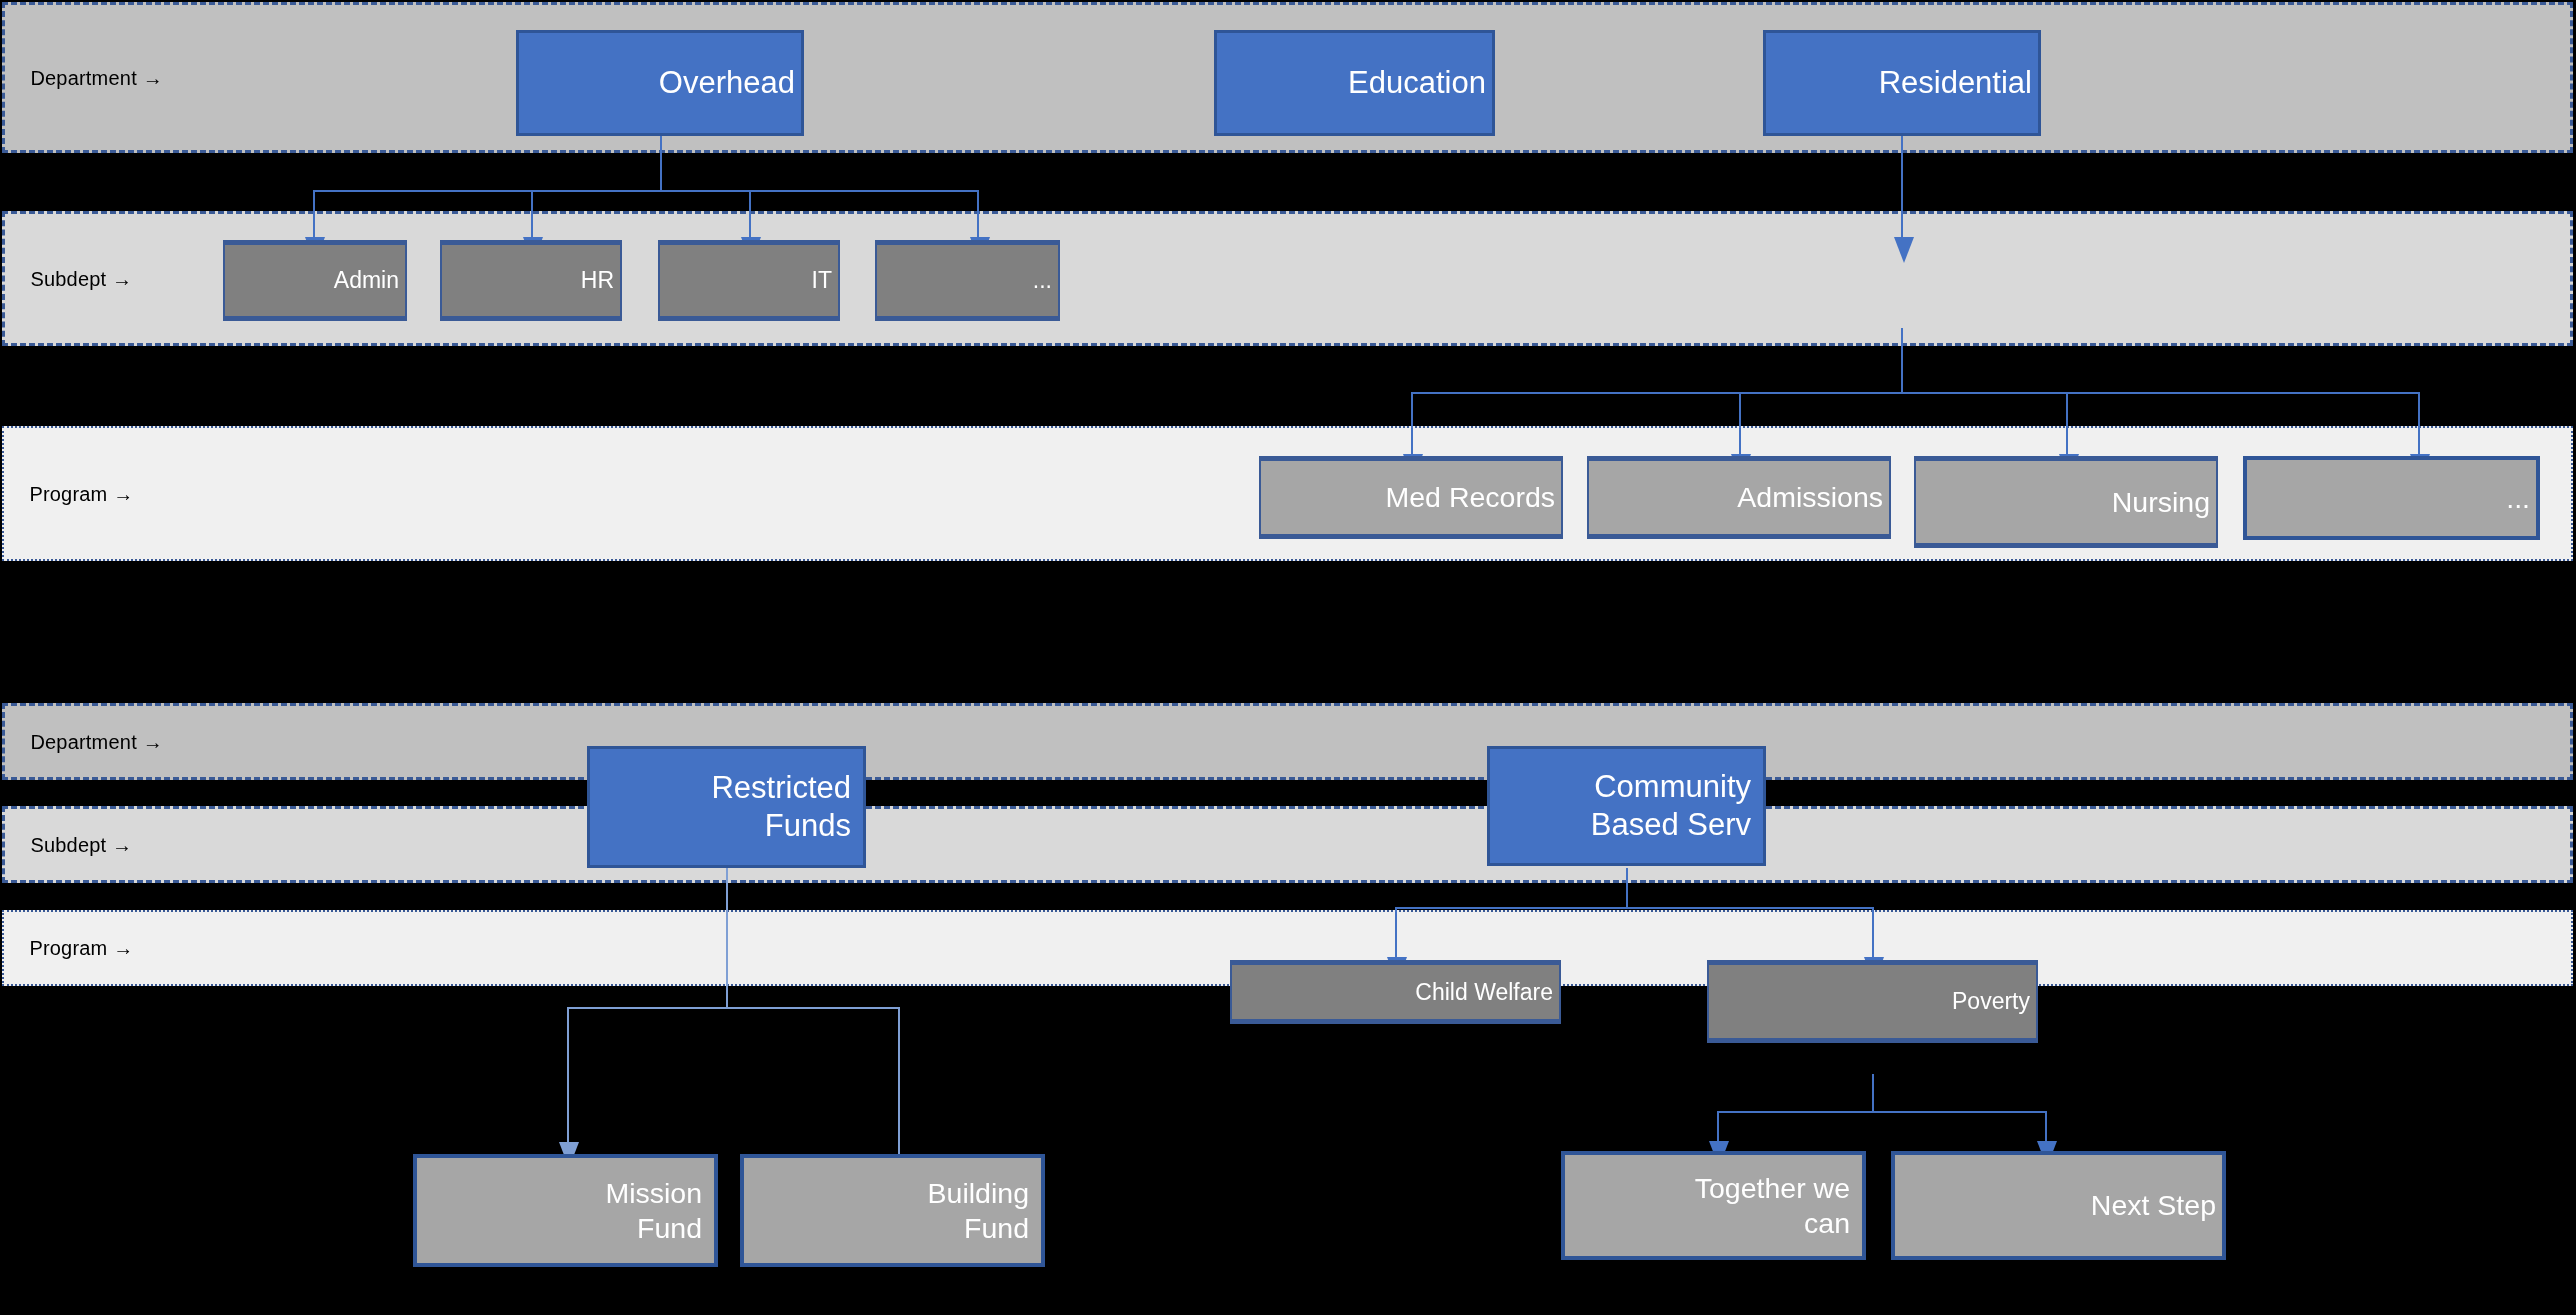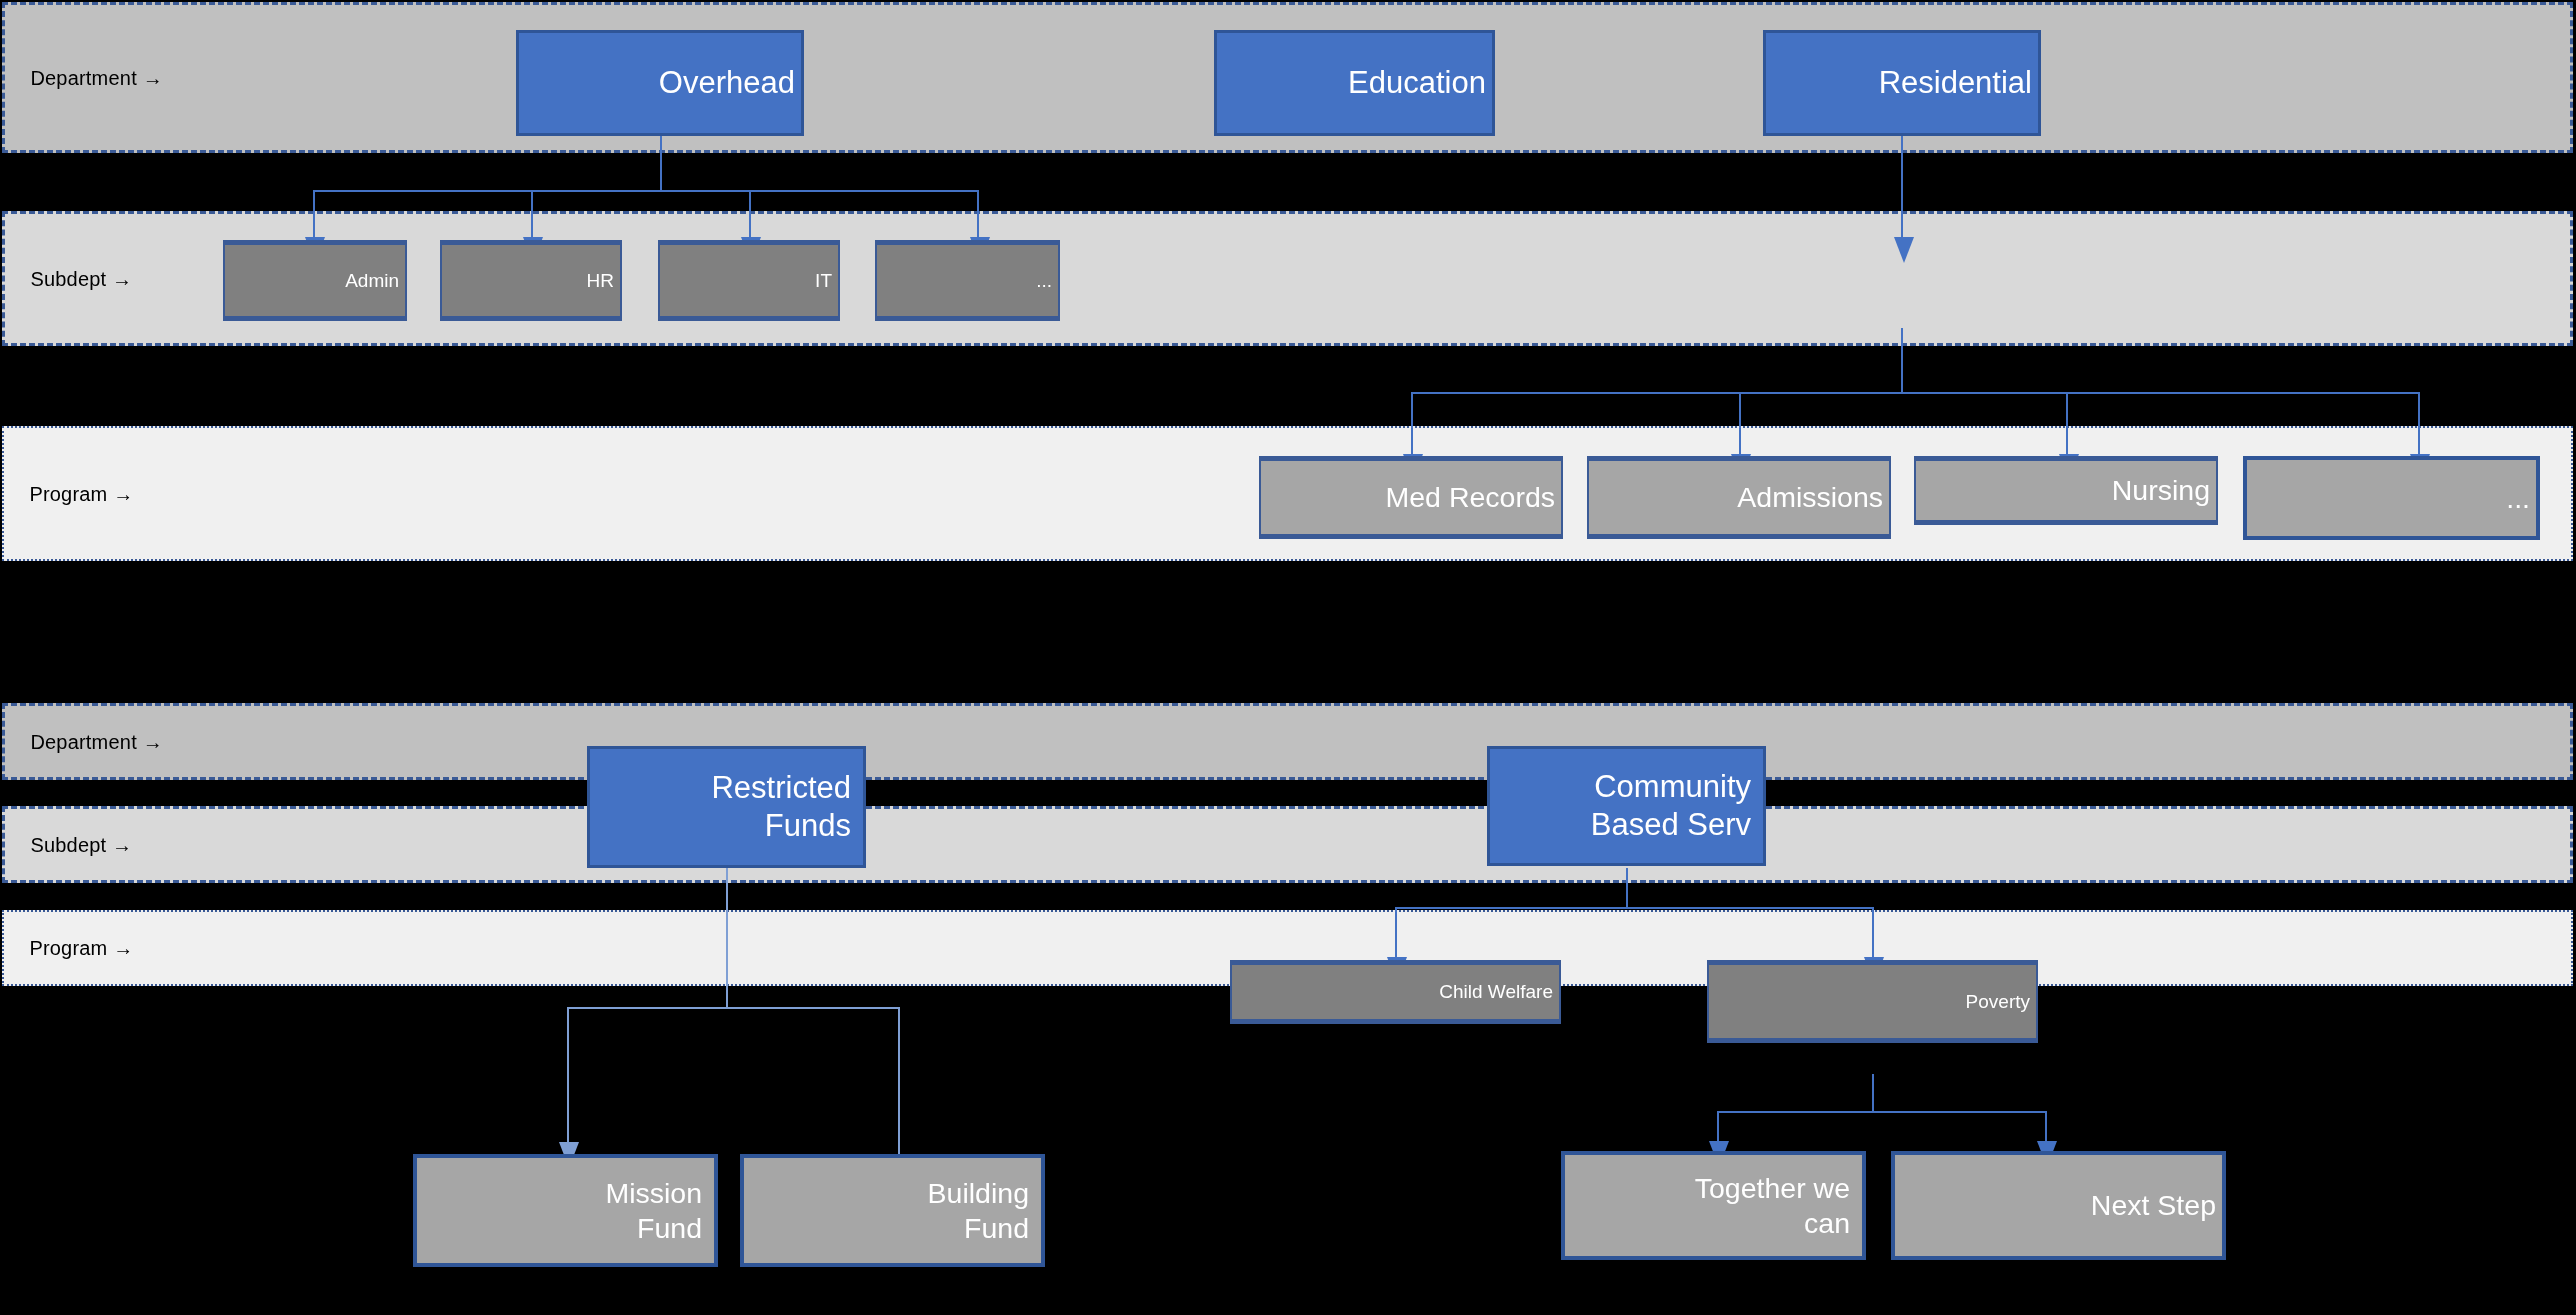--- a/index.html
+++ b/index.html
@@ -17,21 +17,21 @@
   .band-label{position:absolute;left:25px;top:50%;transform:translateY(-50%);
     font-size:20px;color:#000;white-space:nowrap;letter-spacing:0.2px;}
 
   
   .node{position:absolute;box-sizing:border-box;display:flex;
     align-items:center;justify-content:center;text-align:right;
     color:#fff;line-height:1.22;}
 
   .node-dept{background:#4472c4;border:3px solid #2f5597;font-size:31px;}
   .node-sub {background:#808080;border-left:2.4px solid #3a5a96;border-right:2.4px solid #3a5a96;
-             border-top:5.3px solid #3a5a96;border-bottom:5.3px solid #3a5a96;font-size:19px;}
+             border-top:5.3px solid #3a5a96;border-bottom:5.3px solid #3a5a96;font-size:23px;}
   .node-sub-full{background:#808080;border:4.2px solid #2f5597;font-size:28.5px;}
   .node-prog{background:#a6a6a6;border-left:2.4px solid #3a5a96;border-right:2.4px solid #3a5a96;
              border-top:5.3px solid #3a5a96;border-bottom:5.3px solid #3a5a96;font-size:28.5px;}
   .node-prog-full{background:#a6a6a6;border:4.2px solid #2f5597;font-size:28.5px;}
 
   .node span{display:block;width:100%;padding:0 6px;box-sizing:border-box;}
 
   
   .conn{position:absolute;background:#4472c4;}
   .vline{width:1.8px;}
@@ -106,21 +106,21 @@
   <div class="node node-sub" style="left:875px;top:240px;width:185px;height:81px;">
     <span>...</span>
   </div>
 
   <div class="node node-prog" style="left:1259px;top:456px;width:304px;height:83px;">
     <span>Med Records</span>
   </div>
   <div class="node node-prog" style="left:1587px;top:456px;width:304px;height:83px;">
     <span>Admissions</span>
   </div>
-  <div class="node node-prog" style="left:1914px;top:456px;width:304px;height:69px;">
+  <div class="node node-prog" style="left:1914px;top:456px;width:304px;height:92px;">
     <span>Nursing</span>
   </div>
   <div class="node node-prog-full" style="left:2243px;top:456px;width:297px;height:84px;">
     <span>...</span>
   </div>
 
   <div class="band band-dept" style="left:2.4px;top:703px;width:2571px;height:77px;">
     <div class="band-label">Department →</div>
   </div>
 

